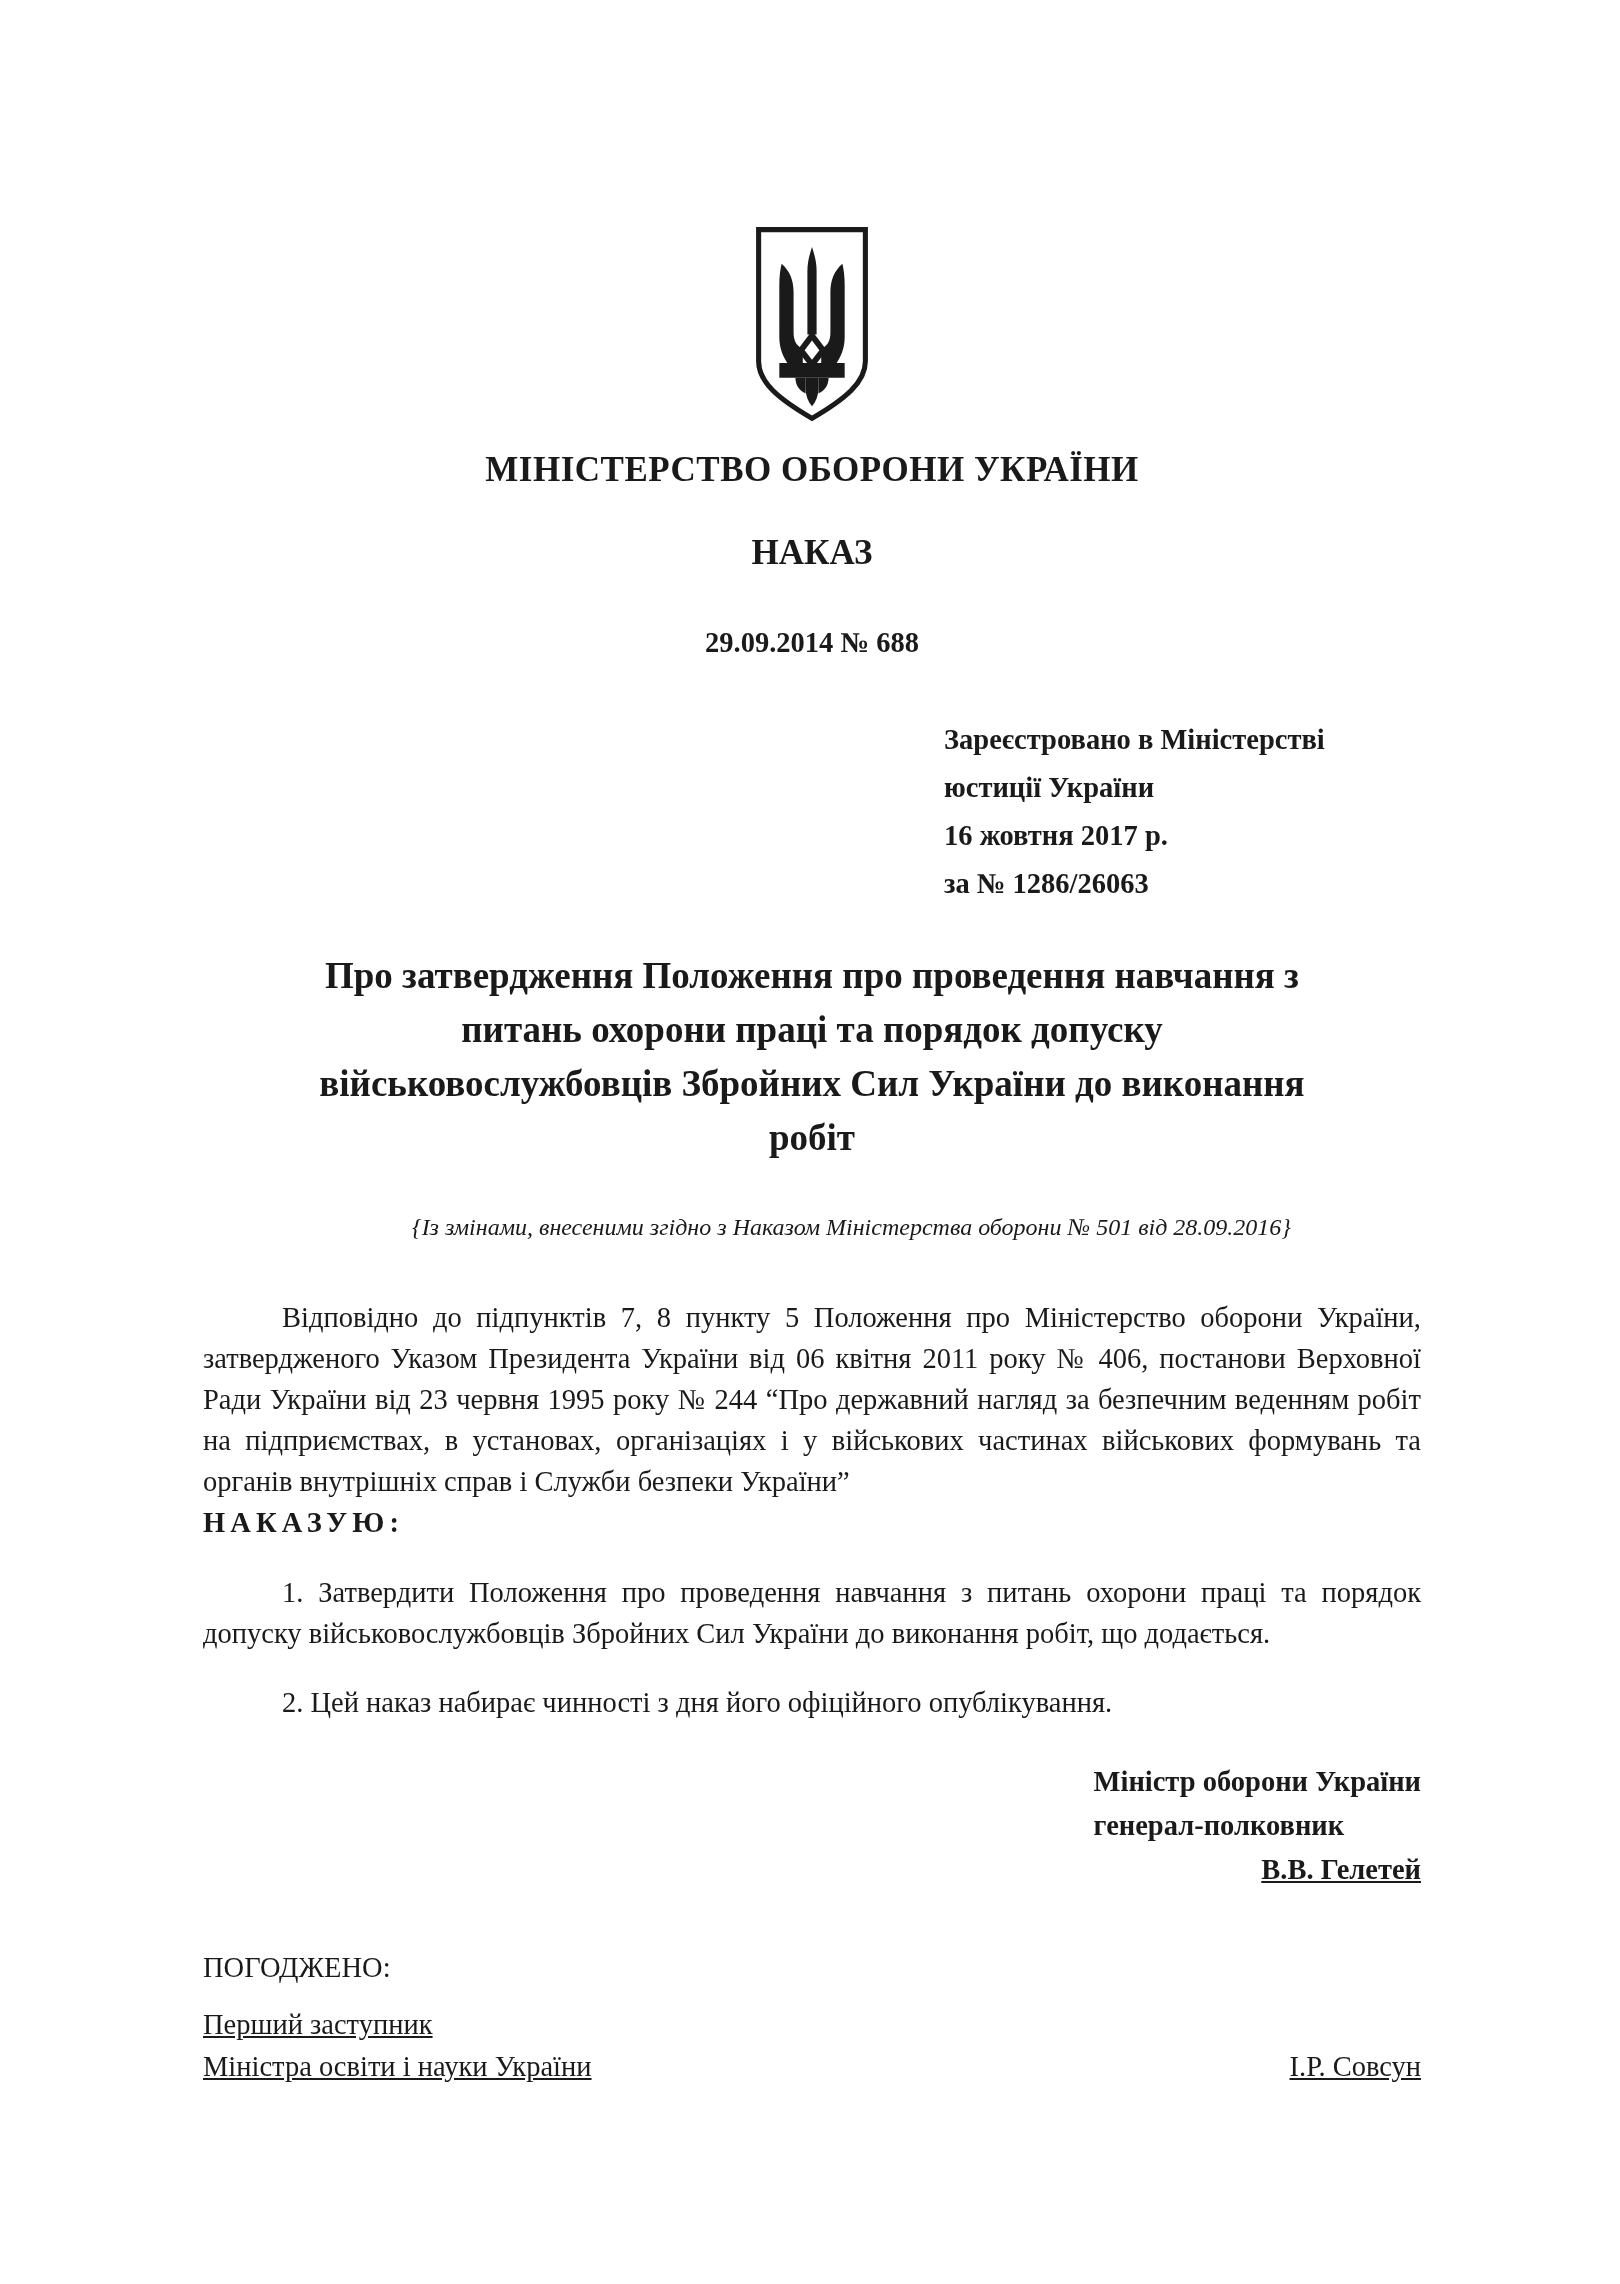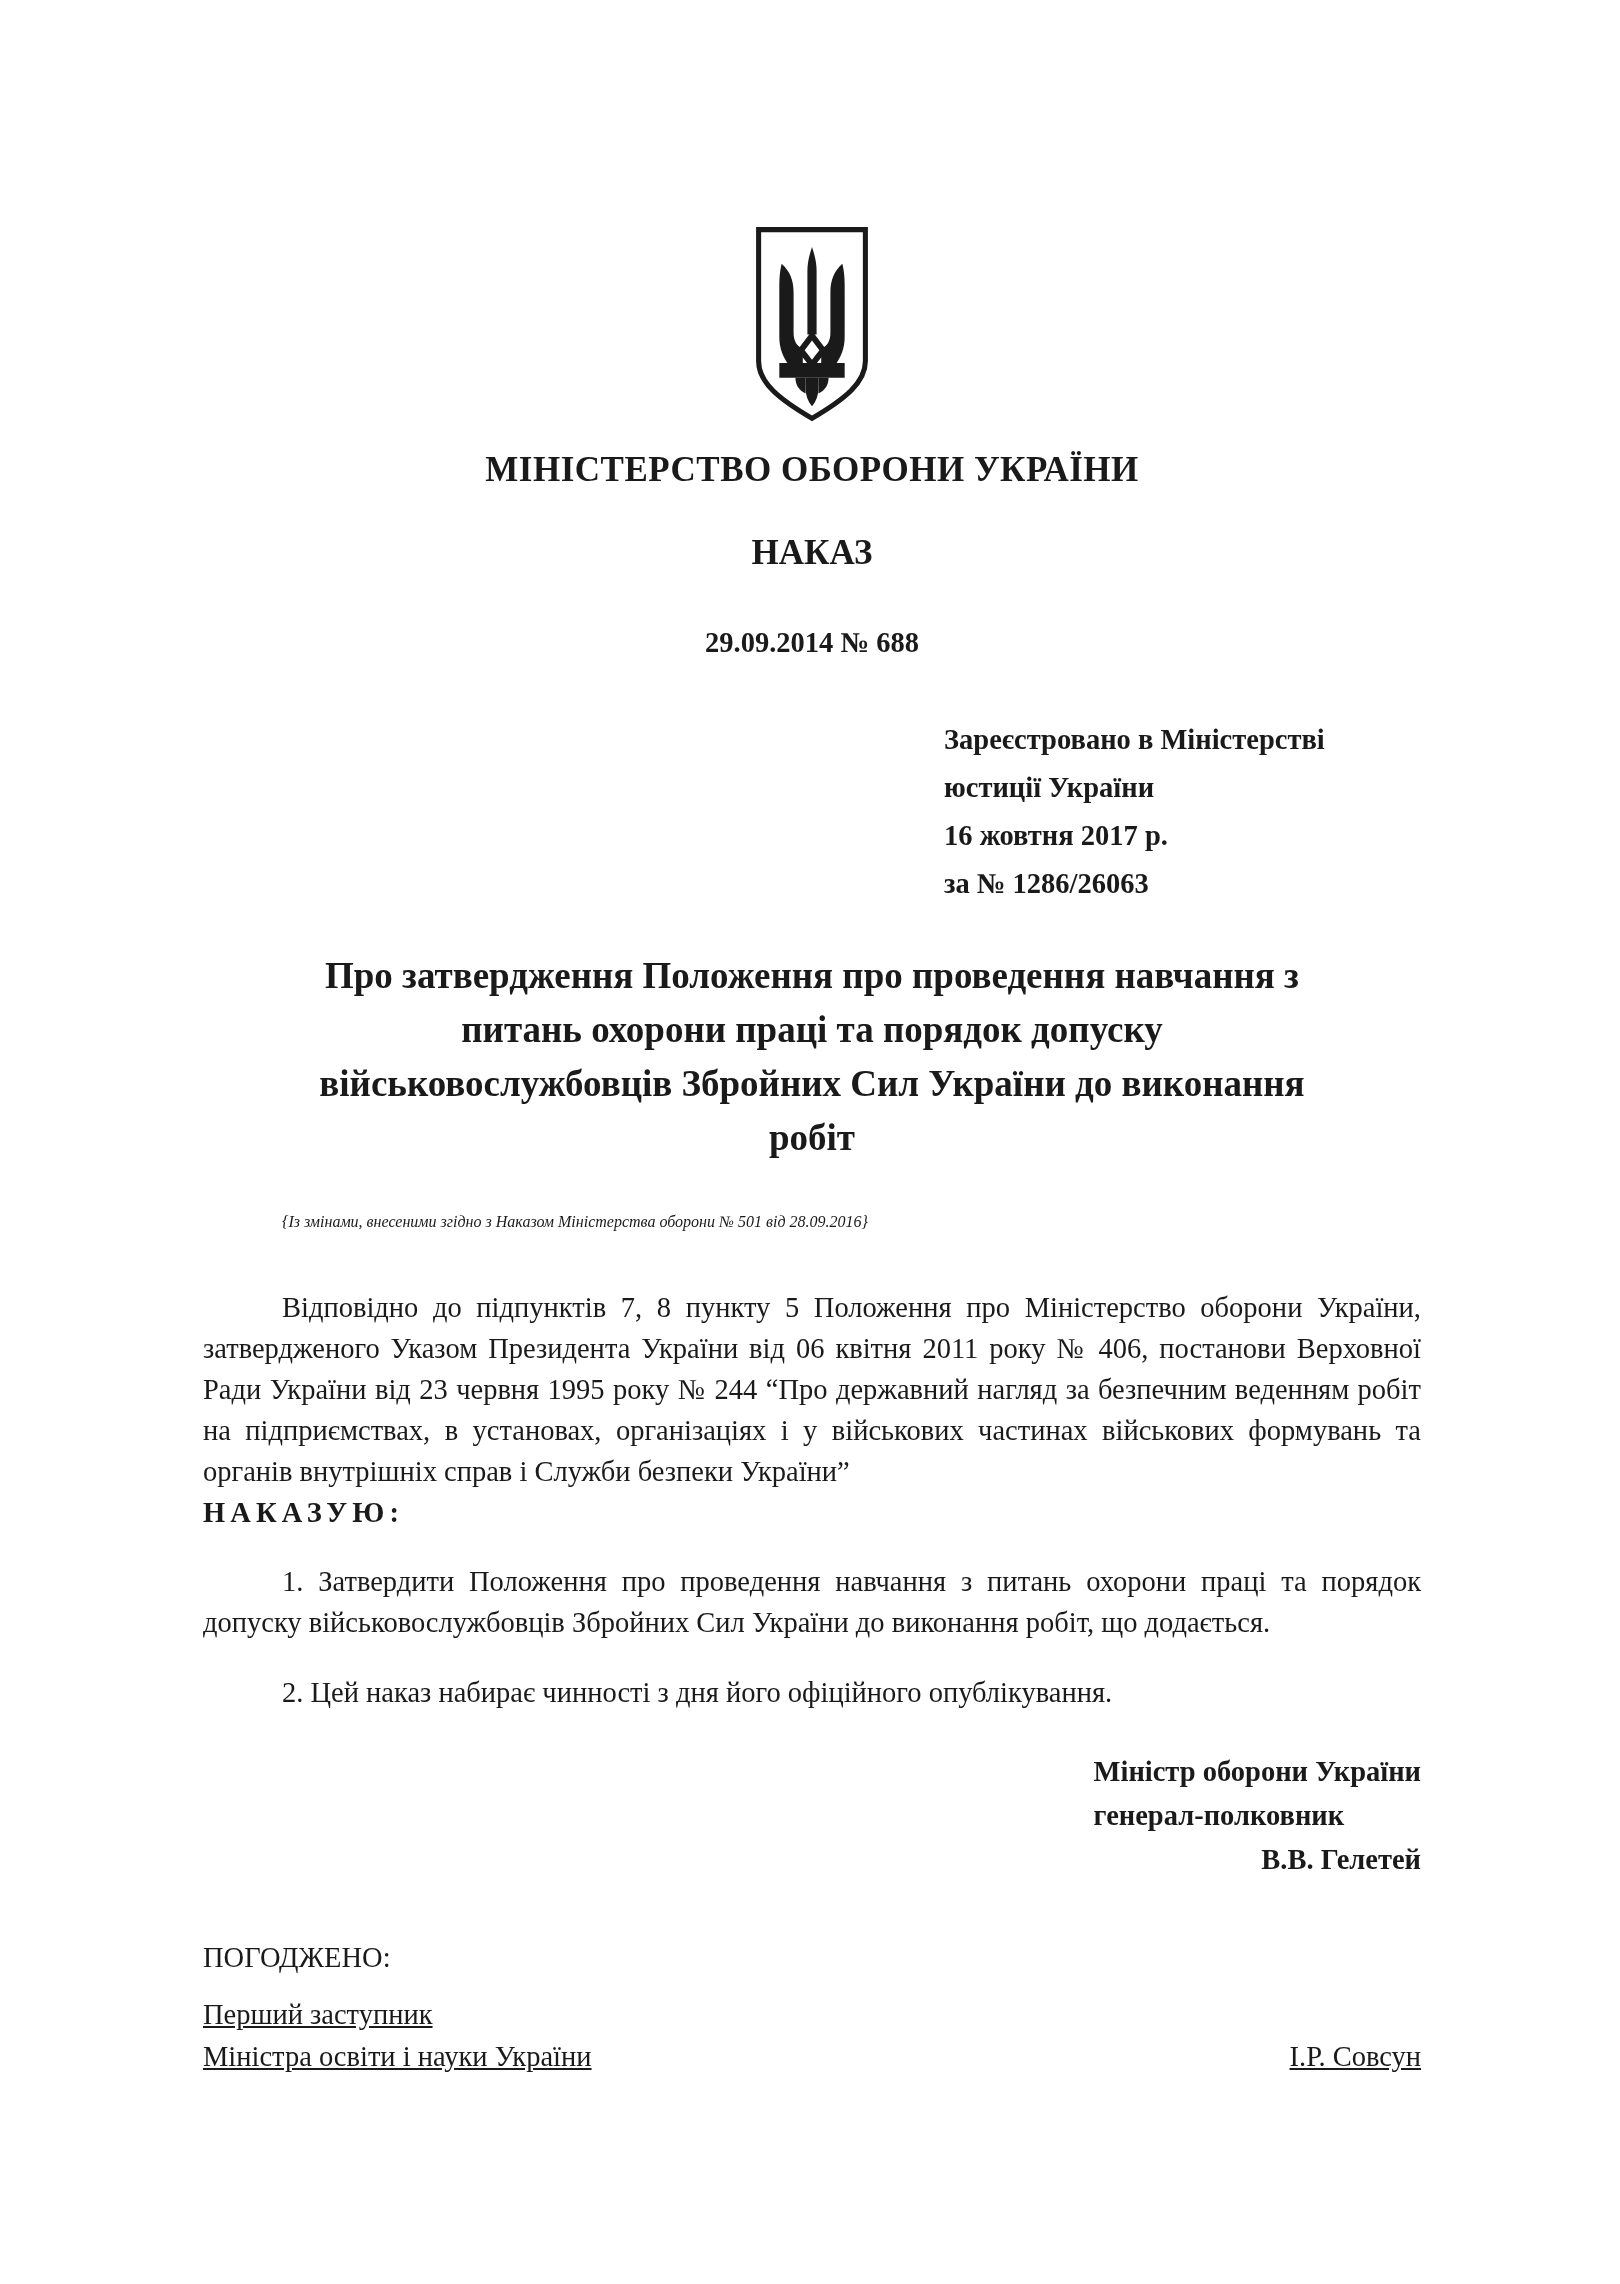--- a/index.html
+++ b/index.html
@@ -55,24 +55,25 @@
   }
   .order-title {
     margin-top: 41px;
     text-align: center;
     font-weight: bold;
     font-size: 37px;
     line-height: 54px;
   }
   .amendment-note {
     margin-top: 47px;
-    font-size: 16px;
+    font-size: 24px;
     font-style: italic;
     text-indent: 79px;
     line-height: 1.3;
+    text-align: center;
   }
   .body-par {
     margin: 0;
     font-size: 28.5px;
     line-height: 41px;
     text-align: justify;
     text-indent: 79px;
   }
   .preamble { margin-top: 54px; }
   .decree-word {
@@ -88,21 +89,21 @@
     justify-content: space-between;
     align-items: flex-end;
     font-size: 28.5px;
   }
   .signature-block { margin-top: 37px; flex-direction: column; }
   .sig-left {
     padding-left: 98px;
     font-weight: bold;
     line-height: 44px;
   }
-  .sig-name { font-weight: bold; line-height: 44px; white-space: nowrap; }
+  .sig-name { font-weight: bold; line-height: 44px; white-space: nowrap; text-decoration: underline; }
 
   .agreed-label {
     margin-top: 59px;
     font-size: 28.5px;
     line-height: 1.2;
   }
   .agreed-row { margin-top: 19px; text-decoration: underline; }
   .agreed-left {
     font-weight: normal;
     line-height: 42px;

